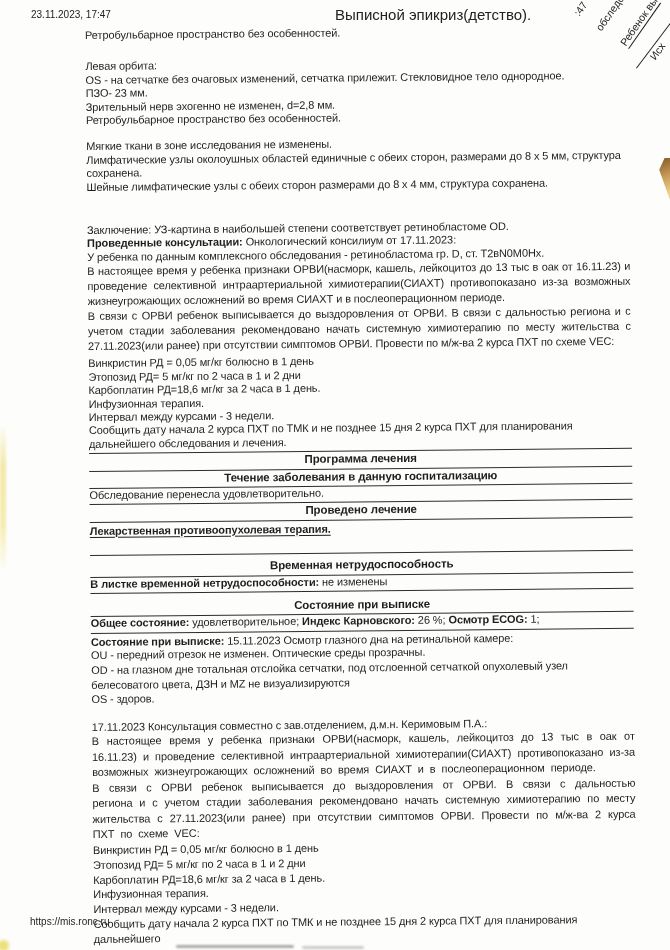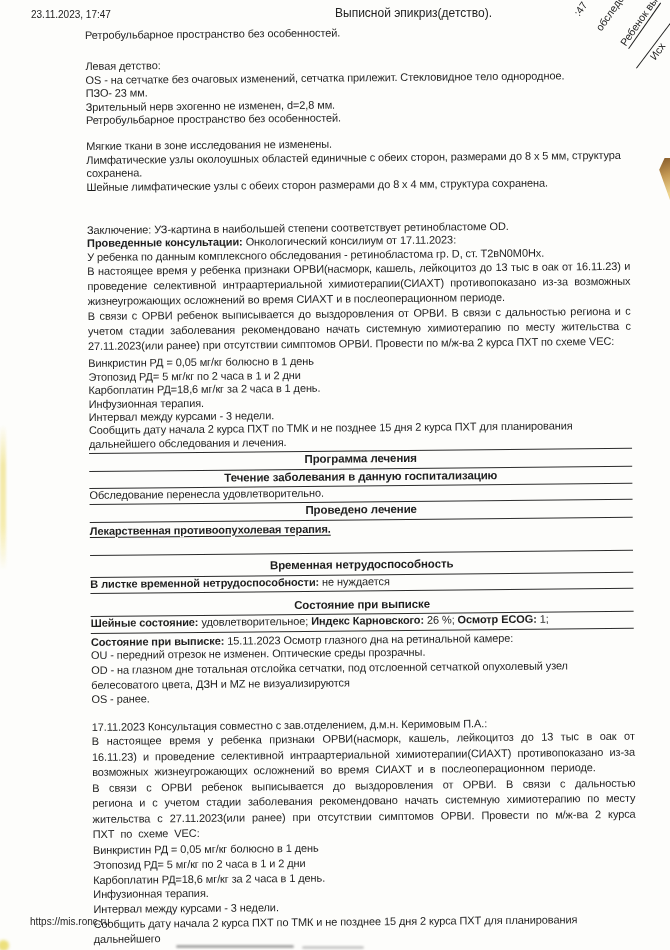--- a/index.html
+++ b/index.html
@@ -5,21 +5,21 @@
 <style>
   html,body{margin:0;padding:0;}
   .page{
     position:relative; width:670px; height:950px; overflow:hidden;
     background:#fdfdfb;
     font-family:"Liberation Sans","DejaVu Sans",sans-serif;
     color:#1e1e1e;
   }
   
   .datetime{position:absolute; left:31px; top:1px; font-size:10px; color:#222; white-space:nowrap;margin-top:8px;}
-  .doc-title{position:absolute; left:335px; top:6px; font-size:12px; color:#222; white-space:nowrap;}
+  .doc-title{position:absolute; left:335px; top:6px; font-size:15px; color:#222; white-space:nowrap;}
 
   
   .frag{position:absolute; font-size:10.5px; color:#1d1d1d; white-space:nowrap;
         transform:rotate(-55deg); transform-origin:0 100%;}
   .frag-time{left:581px; top:6px;}
   .frag-1{left:603px; top:21px;}
   .frag-2{left:629px; top:35px; border-bottom:1.4px solid #1d1d1d; padding-bottom:1px;}
   .frag-3{left:657px; top:50px;}
   .frag-line{position:absolute; left:636px; top:68px; width:58px; height:0;
              border-top:1.4px solid #1d1d1d; transform:rotate(-53deg); transform-origin:0 0;}
@@ -70,21 +70,21 @@
 
   <span class="frag frag-time">:47</span>
   <span class="frag frag-1">обследо</span>
   <span class="frag frag-2">Ребенок вы</span>
   <span class="frag frag-3">Исх</span>
   <div class="frag-line"></div>
 
   <div class="doc">
       <div class="row text-row"><span>Ретробульбарное пространство без особенностей.</span></div>
       <div style="height: 18px;"></div>
-      <div class="row text-row"><span>Левая детство:</span></div>
+      <div class="row text-row"><span>Левая орбита:</span></div>
       <div class="row text-row"><span>OS - на сетчатке без очаговых изменений, сетчатка прилежит. Стекловидное тело однородное.</span></div>
       <div class="row text-row"><span>ПЗО- 23 мм.</span></div>
       <div class="row text-row"><span>Зрительный нерв эхогенно не изменен, d=2,8 мм.</span></div>
       <div class="row text-row"><span>Ретробульбарное пространство без особенностей.</span></div>
       <div style="height: 13px;"></div>
       <div class="row text-row"><span>Мягкие ткани в зоне исследования не изменены.</span></div>
       <div class="row text-row"><span>Лимфатические узлы околоушных областей единичные с обеих сторон, размерами до 8 х 5 мм, структура сохранена.</span></div>
       <div class="row text-row"><span>Шейные лимфатические узлы с обеих сторон размерами до 8 х 4 мм, структура сохранена.</span></div>
       <div style="height: 30px;"></div>
       <div class="row text-row"><span>Заключение: УЗ-картина в наибольшей степени соответствует ретинобластоме OD.</span></div>
@@ -98,27 +98,27 @@
       <div class="row text-row"><span>Инфузионная терапия.</span></div>
       <div class="row text-row"><span>Интервал между курсами - 3 недели.</span></div>
       <div class="row ruled-row"><span>Сообщить дату начала 2 курса ПХТ по ТМК и не позднее 15 дня 2 курса ПХТ для планирования дальнейшего обследования и лечения.</span></div>
       <div class="row header-row"><span>Программа лечения</span></div>
       <div class="row header-row"><span>Течение заболевания в данную госпитализацию</span></div>
       <div class="row ruled-row"><span>Обследование перенесла удовлетворительно.</span></div>
       <div class="row header-row"><span>Проведено лечение</span></div>
       <div class="row text-row" style="margin-top: 2px;"><span class="bu">Лекарственная противоопухолевая терапия.</span></div>
       <div class="row spacer-row" style="height: 17px;"></div>
       <div class="row header-row" style="margin-top: 4px;"><span>Временная нетрудоспособность</span></div>
-      <div class="row ruled-row"><span class="b">В листке временной нетрудоспособности:</span><span> не нуждается</span></div>
+      <div class="row ruled-row"><span class="b">В листке временной нетрудоспособности:</span><span> не изменены</span></div>
       <div class="row header-row" style="margin-top: 6px;"><span>Состояние при выписке</span></div>
-      <div class="row ruled-row"><span class="b">Шейные состояние:</span><span> удовлетворительное; </span><span class="b">Индекс Карновского:</span><span> 26 %; </span><span class="b">Осмотр ECOG:</span><span> 1;</span></div>
+      <div class="row ruled-row"><span class="b">Общее состояние:</span><span> удовлетворительное; </span><span class="b">Индекс Карновского:</span><span> 26 %; </span><span class="b">Осмотр ECOG:</span><span> 1;</span></div>
       <div class="row text-row" style="margin-top: 2px;"><span class="b">Состояние при выписке:</span><span> 15.11.2023 Осмотр глазного дна на ретинальной камере:</span></div>
       <div class="row text-row"><span>OU - передний отрезок не изменен. Оптические среды прозрачны.</span></div>
       <div class="row text-row" style="line-height: 15px;"><span>OD - на глазном дне тотальная отслойка сетчатки, под отслоенной сетчаткой опухолевый узел белесоватого цвета, ДЗН и MZ не визуализируются</span></div>
-      <div class="row text-row"><span>OS - ранее.</span></div>
+      <div class="row text-row"><span>OS - здоров.</span></div>
       <div style="height: 15px;"></div>
       <div class="row text-row"><span>17.11.2023 Консультация совместно с зав.отделением, д.м.н. Керимовым П.А.:</span></div>
       <div class="row text-row justify wide" style="line-height: 15.5px;"><span>В настоящее время у ребенка признаки ОРВИ(насморк, кашель, лейкоцитоз до 13 тыс в оак от 16.11.23) и проведение селективной интраартериальной химиотерапии(СИАХТ) противопоказано из-за возможных жизнеугрожающих осложнений во время СИАХТ и в послеоперационном периоде.</span></div>
       <div class="row text-row justify wide" style="line-height: 15.5px;"><span>В связи с ОРВИ ребенок выписывается до выздоровления от ОРВИ. В связи с дальностью региона и с учетом стадии заболевания рекомендовано начать системную химиотерапию по месту жительства с 27.11.2023(или ранее) при отсутствии симптомов ОРВИ. Провести по м/ж-ва 2 курса ПХТ по схеме VEC:</span></div>
       <div class="row text-row" style="line-height: 14.8px;"><span>Винкристин РД = 0,05 мг/кг болюсно в 1 день</span></div>
       <div class="row text-row" style="line-height: 14.8px;"><span>Этопозид РД= 5 мг/кг по 2 часа в 1 и 2 дни</span></div>
       <div class="row text-row" style="line-height: 14.8px;"><span>Карбоплатин РД=18,6 мг/кг за 2 часа в 1 день.</span></div>
       <div class="row text-row" style="line-height: 14.8px;"><span>Инфузионная терапия.</span></div>
       <div class="row text-row" style="line-height: 14.8px;"><span>Интервал между курсами - 3 недели.</span></div>
       <div class="row text-row" style="line-height: 14.8px;"><span>Сообщить дату начала 2 курса ПХТ по ТМК и не позднее 15 дня 2 курса ПХТ для планирования дальнейшего</span></div>

